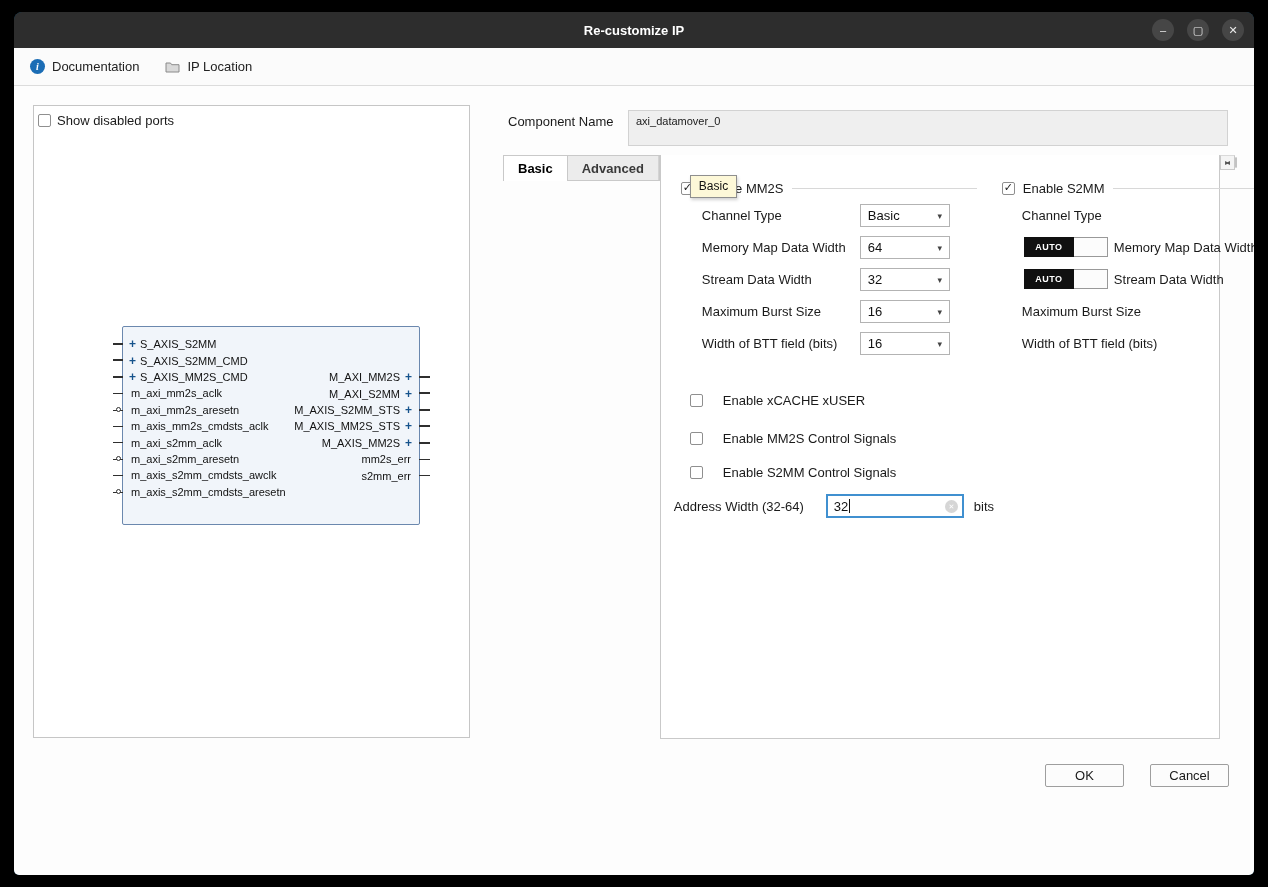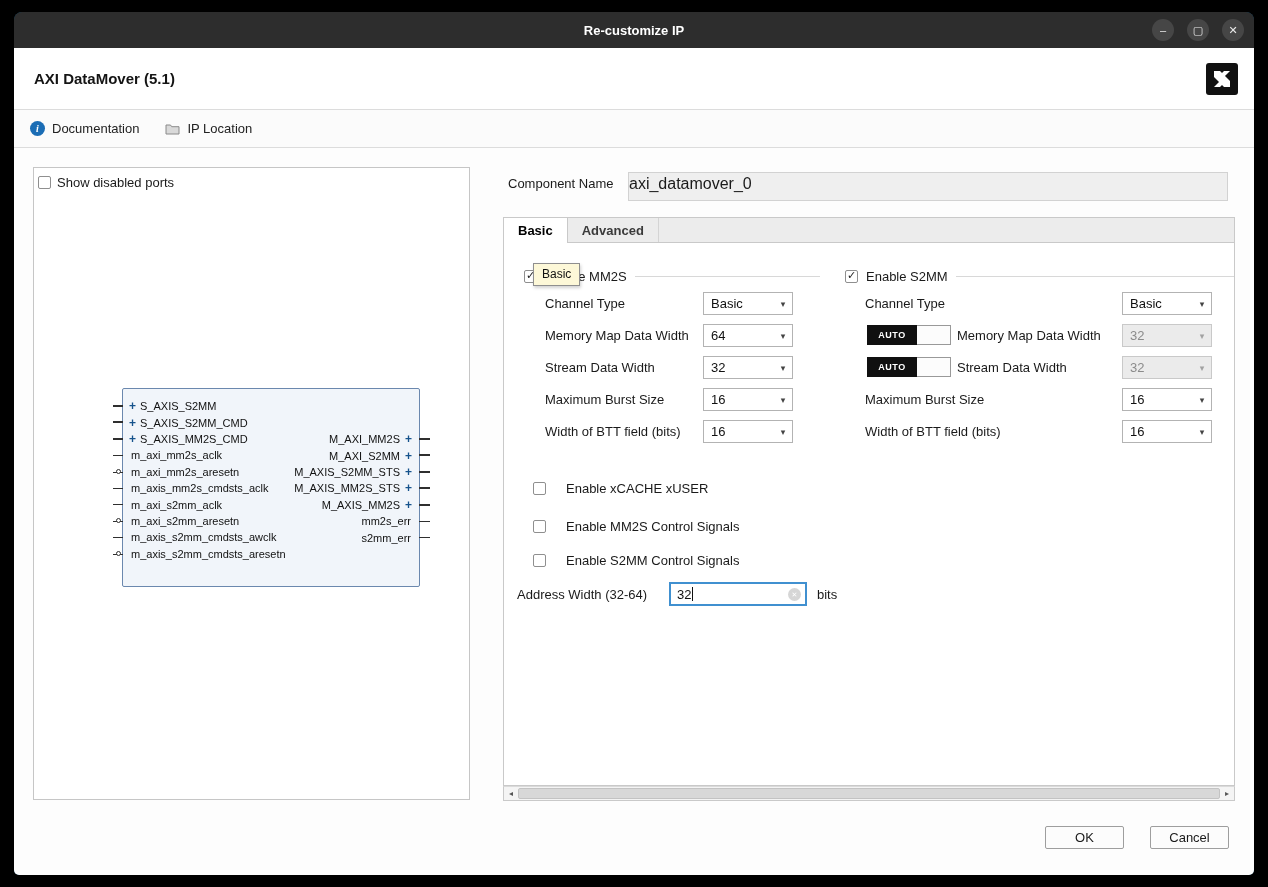--- a/index.html
+++ b/index.html
@@ -61,26 +61,26 @@
   .prow.bus .lstub { height:2px; top:7px; }
   .rstdot { position:absolute; left:-7px; top:5px; width:5px; height:5px; border:1px solid #2f2f2f;
             border-radius:50%; background:#fff; }
   .prow.r { justify-content:flex-end; padding-right:4px; }
   .prow.r .psym { margin-left:2px; margin-right:0; }
   .rstub { position:absolute; right:-11px; top:8px; width:11px; height:1px; background:#2f2f2f; }
   .prow.r.bus .rstub { height:2px; top:7px; }
 
   
   .cn-label { position:absolute; left:494px; top:24px; font-size:13px; color:#1a1a1a; line-height:23px; }
-  .cn-field { position:absolute; left:614px; top:24px; width:600px; height:29px;
-              background:#efefef; border:1px solid #d2d2d2; font-size:16px; color:#1a1a1a;
-              line-height:21px; }
-
-  
-  .tabbox { position:absolute; left:489px; top:69px; width:732px; height:584px; display:flex; flex-direction:column; }
+  .cn-field { position:absolute; left:614px; top:24px; width:600px; height:36px;
+              background:#efefef; border:1px solid #d2d2d2; font-size:11px; color:#1a1a1a;
+              line-height:21px; padding-left:7px; }
+
+  
+  .tabbox { position:absolute; left:489px; top:69px; width:732px; height:584px; display:flex; flex-direction:row; }
   .tabstrip { height:26px; flex:0 0 26px; background:#ececec; border:1px solid #c9c9c9; border-bottom:none;
               position:relative; display:flex; }
   .tabstrip::after { content:""; position:absolute; left:0; right:0; bottom:0; height:1px; background:#c9c9c9; }
   .tab { padding:0 14px; display:flex; align-items:center; font-size:13px; font-weight:bold;
          color:#3a3a3a; border-right:1px solid #d4d4d4; cursor:default; }
   .tab.active { background:#fff; color:#000; position:relative; z-index:2; border-right:1px solid #c9c9c9; }
   .tabcontent { position:relative; flex:1; background:#fff; border:1px solid #c9c9c9; border-top:none; overflow:visible; }
 
   .group-hdr { position:absolute; display:flex; align-items:center; gap:8px; font-size:13px; color:#1a1a1a; height:16px; }
   .hdr-line { flex:1; height:1px; background:#d8d8d8; }
@@ -139,31 +139,20 @@
           </div>
       <div class="tb-btn">
             <span>▢</span>
           </div>
       <div class="tb-btn">
             <span>✕</span>
           </div>
     </div>
   </div>
 
-  <div class="header">
-    <div class="header-title">AXI DataMover (5.1)</div>
-    <div class="logo">
-      <svg width="32" height="32" viewBox="0 0 32 32">
-        <rect width="32" height="32" rx="3" fill="#111"></rect>
-        <path d="M8 8 L14 8 L24 18 L24 24 L18 24 L8 14 Z" fill="#fff"></path>
-        <path d="M24 8 L18 8 L13.2 12.8 L16.2 15.8 L24 8 Z" fill="#fff"></path>
-        <path d="M8 24 L14 24 L18.8 19.2 L15.8 16.2 L8 24 Z" fill="#fff"></path>
-      </svg>
-    </div>
-  </div>
 
   <div class="toolbar">
     <span class="tool-item">
       <span class="info-icon">i</span>
       <span>Documentation</span>
     </span>
     <span class="tool-item">
       <span class="folder-icon">
         <svg width="15" height="12" viewBox="0 0 15 12">
           <path d="M1 2 h4.5 l1.2 1.7 H14 v7.3 H1 Z" fill="#d9d9d9" stroke="#8a8a8a" stroke-width="1"></path>

